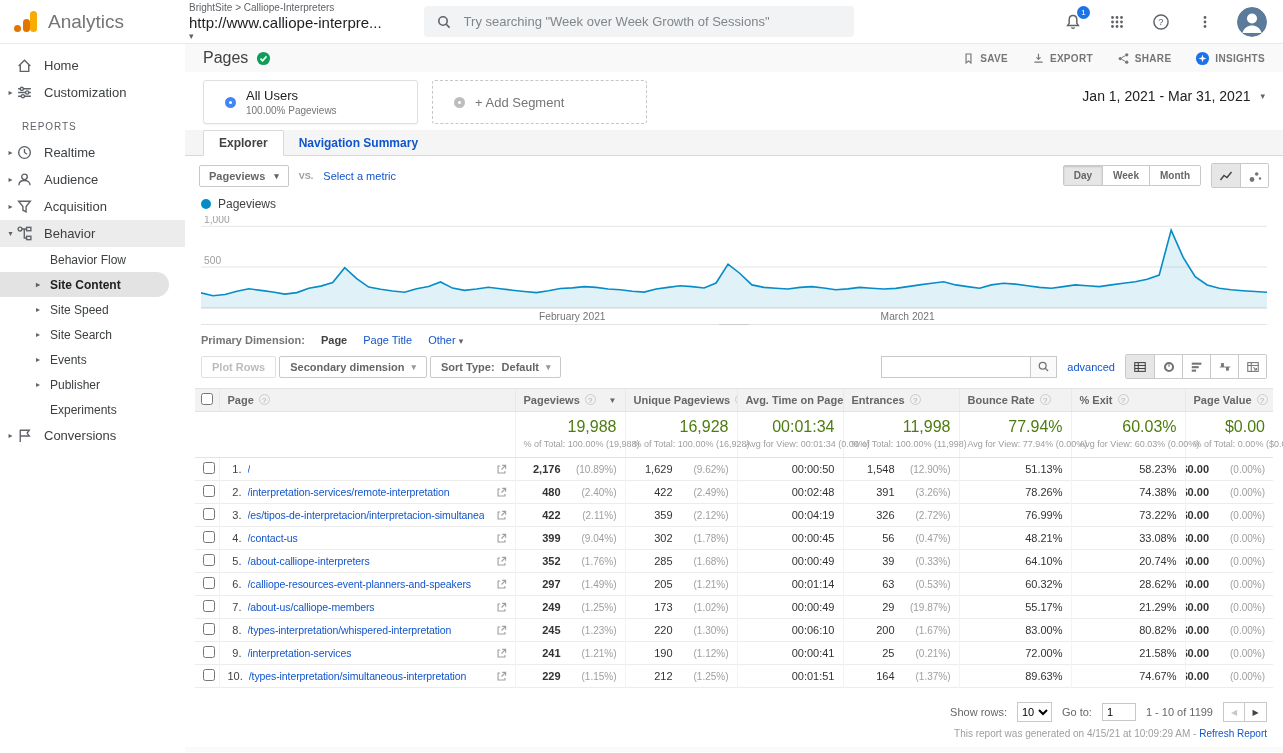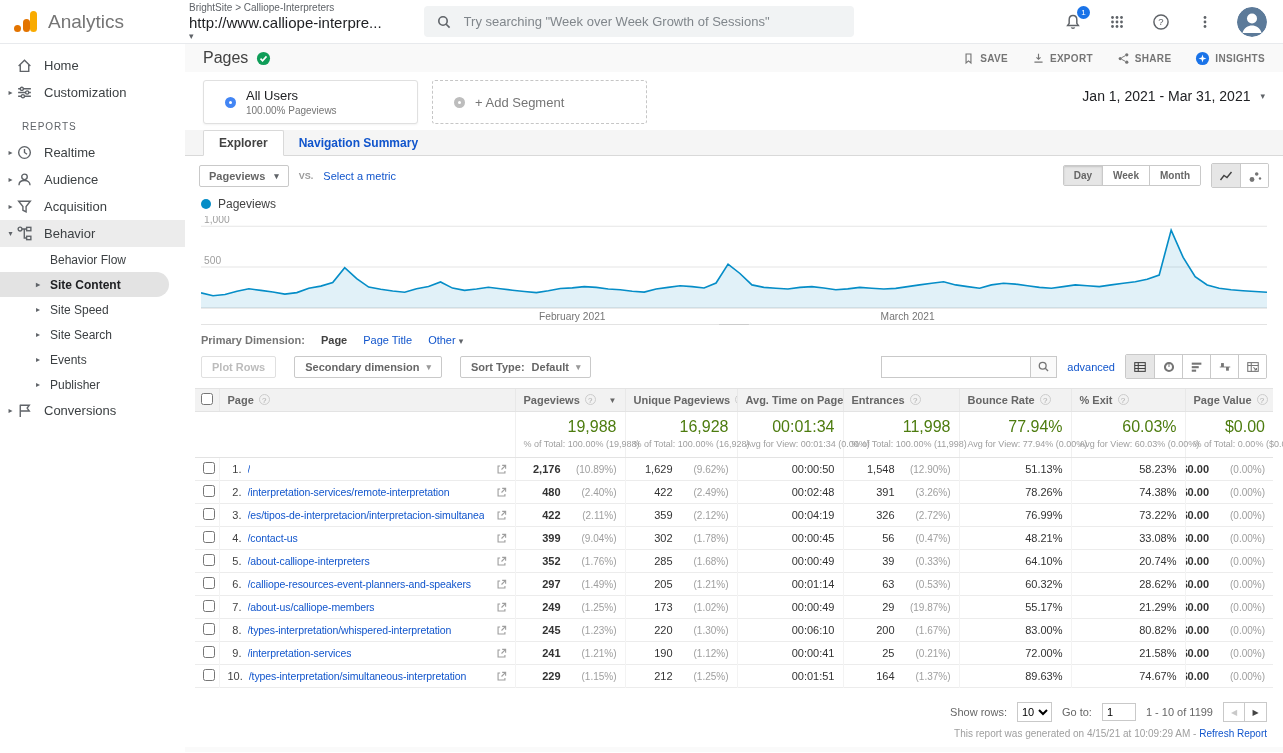--- a/index.html
+++ b/index.html
@@ -86,21 +86,21 @@
   .chart-wrap { margin:0 16px; border-bottom:1px solid #e3e3e3; }
   svg.chart { width:100%; height:108px; display:block; }
   .scrub { width:30px; height:7px; background:#f3f3f3; border:1px solid #ccc; border-top:none; border-radius:0 0 3px 3px; margin:-1px auto 0; cursor:grab; }
 
   
   .dim-row { display:flex; align-items:center; gap:16px; padding:9px 16px 3px; font-size:11px; }
   .dim-label { font-weight:bold; color:#757575; }
   .dim-current { font-weight:bold; color:#424242; cursor:pointer; }
 
   
-  .toolbar { display:flex; align-items:center; gap:18px; padding:5px 16px 7px; }
+  .toolbar { display:flex; align-items:center; gap:3px; padding:5px 16px 7px; }
   .btn { border:1px solid #c9c9c9; background:#fff; border-radius:2px; padding:4px 10px; font-size:11px; font-weight:bold; color:#666; cursor:pointer; display:inline-flex; align-items:center; gap:7px; }
   .btn .caret { color:#999; }
   .btn.disabled { color:#bcbcbc; border-color:#e0e0e0; cursor:default; }
   .search-group { margin-left:auto; display:flex; align-items:center; }
   .tbl-search { width:150px; height:22px; border:1px solid #c9c9c9; font-size:11px; padding:0 6px; font-family:inherit; outline:none; }
   .search-btn { width:26px; height:22px; border:1px solid #c9c9c9; border-left:none; background:#fafafa; display:flex; align-items:center; justify-content:center; cursor:pointer; color:#757575; }
   .advanced { font-size:11px; margin:0 10px; }
 
   
   table.data { width:1078px; margin:2px 10px 5px; border-collapse:collapse; table-layout:fixed; font-size:11px; }
@@ -303,20 +303,23 @@
         <span>Site Search</span>
       </div>
       <div class="sub-item">
         <span class="arrow">▸</span>
         <span>Events</span>
       </div>
       <div class="sub-item">
         <span class="arrow">▸</span>
         <span>Publisher</span>
       </div>
+      <div class="sub-item">
+          <span>Experiments</span>
+        </div>
       <div class="nav-item">
         <span class="arrow">▸</span>
         <span class="nav-icon">
             <svg width="17" height="17" viewBox="0 0 16 16" fill="none" stroke="currentColor" stroke-width="1.3">
               <path d="M4 2.5 V14"></path>
               <path d="M4 3 H12.5 L10.5 5.75 L12.5 8.5 H4"></path>
             </svg>
           </span>
         <span>Conversions</span>
       </div>

